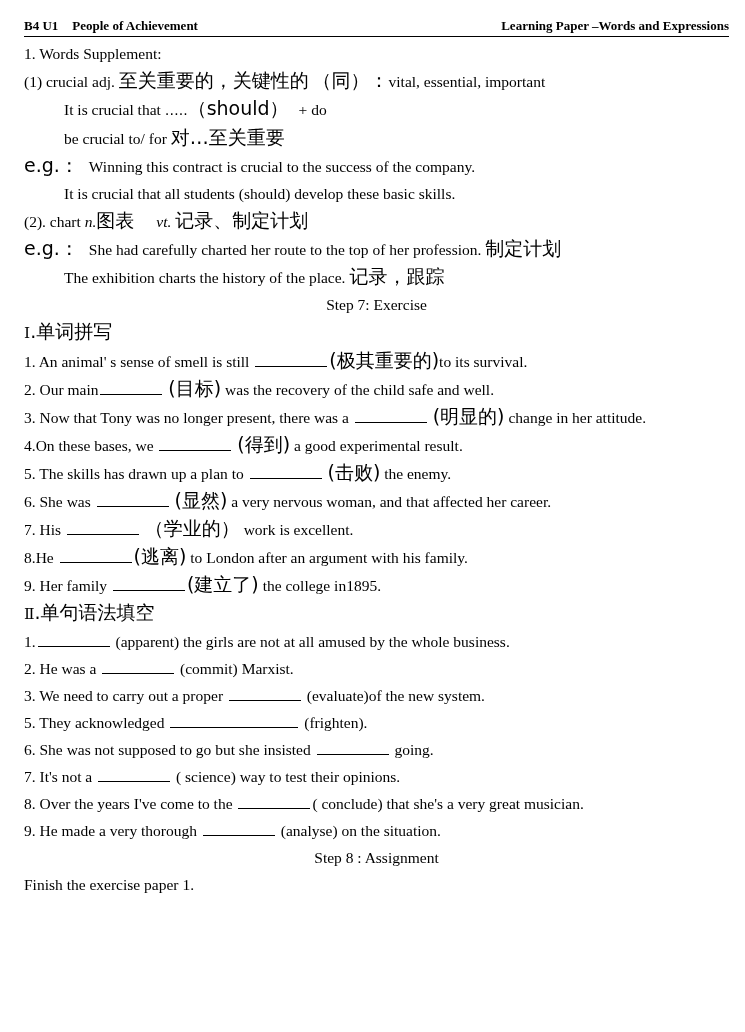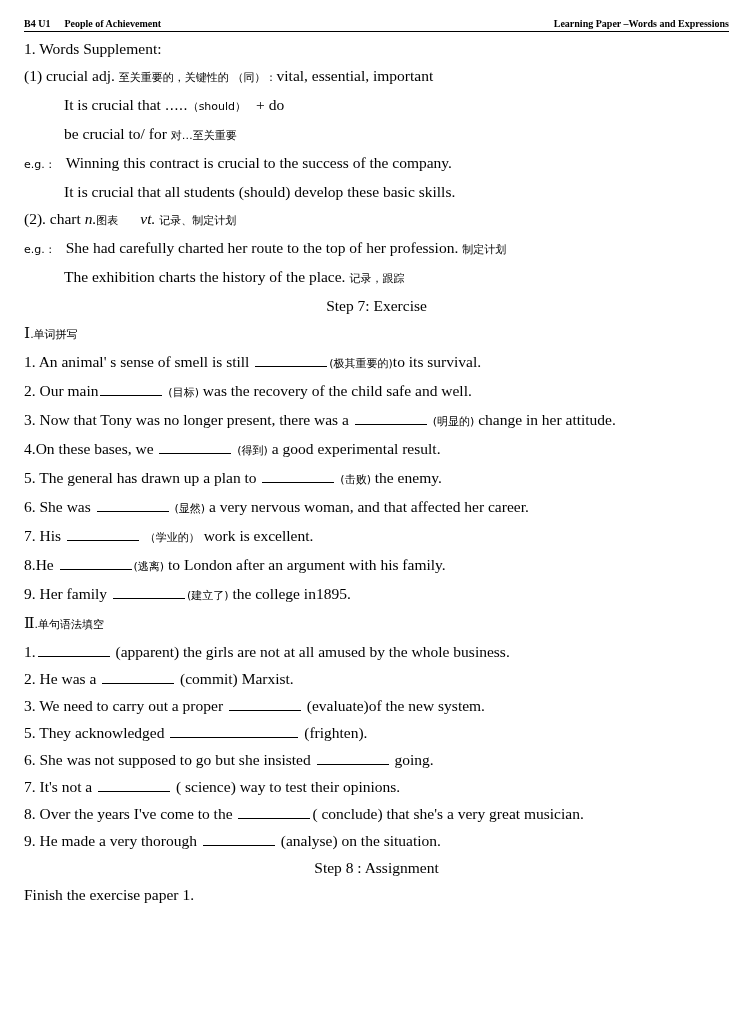--- a/index.html
+++ b/index.html
@@ -27,37 +27,37 @@
   .header {
     display: flex;
     justify-content: space-between;
     align-items: flex-end;
     border-bottom: 1.6px solid #000;
     padding-bottom: 2px;
     margin-bottom: 3px;
   }
   .header-left, .header-right {
     font-weight: bold;
-    font-size: 10px;
+    font-size: 13px;
     white-space: nowrap;
   }
   .header-left .unit { margin-right: 14px; }
 
   
   .line {
     line-height: 27px;
     white-space: nowrap;
     font-size: 15.5px;
   }
   .ind2 { padding-left: 40px; }
   .ital { font-style: italic; }
 
   .cn {
     font-family: "DejaVu Sans", "Liberation Sans", sans-serif;
-    font-size: 11px;
+    font-size: 19px;
   }
   .cn-sm {
     font-family: "DejaVu Sans", "Liberation Sans", sans-serif;
     font-size: 14px;
   }
 
   .blank {
     display: inline-block;
     border-bottom: 1.4px solid #000;
     height: 0.95em;
@@ -161,21 +161,21 @@
       <span>change in her attitude.</span>
     </div>
     <div class="line">
       <span>4.</span><span>On these bases, we</span>
       <span class="blank b-m"></span>
       <span class="cn">(得到)</span>
       <span>a good experimental result.</span>
     </div>
     <div class="line">
       <span>5.</span>
-      <span>The general has drawn up a plan to</span>
+      <span>The skills has drawn up a plan to</span>
       <span class="blank b-m"></span>
       <span class="cn">(击败)</span>
       <span>the enemy.</span>
     </div>
     <div class="line">
       <span>6.</span>
       <span>She was</span>
       <span class="blank b-m"></span>
       <span class="cn">(显然)</span>
       <span>a very nervous woman, and that affected her career.</span>

